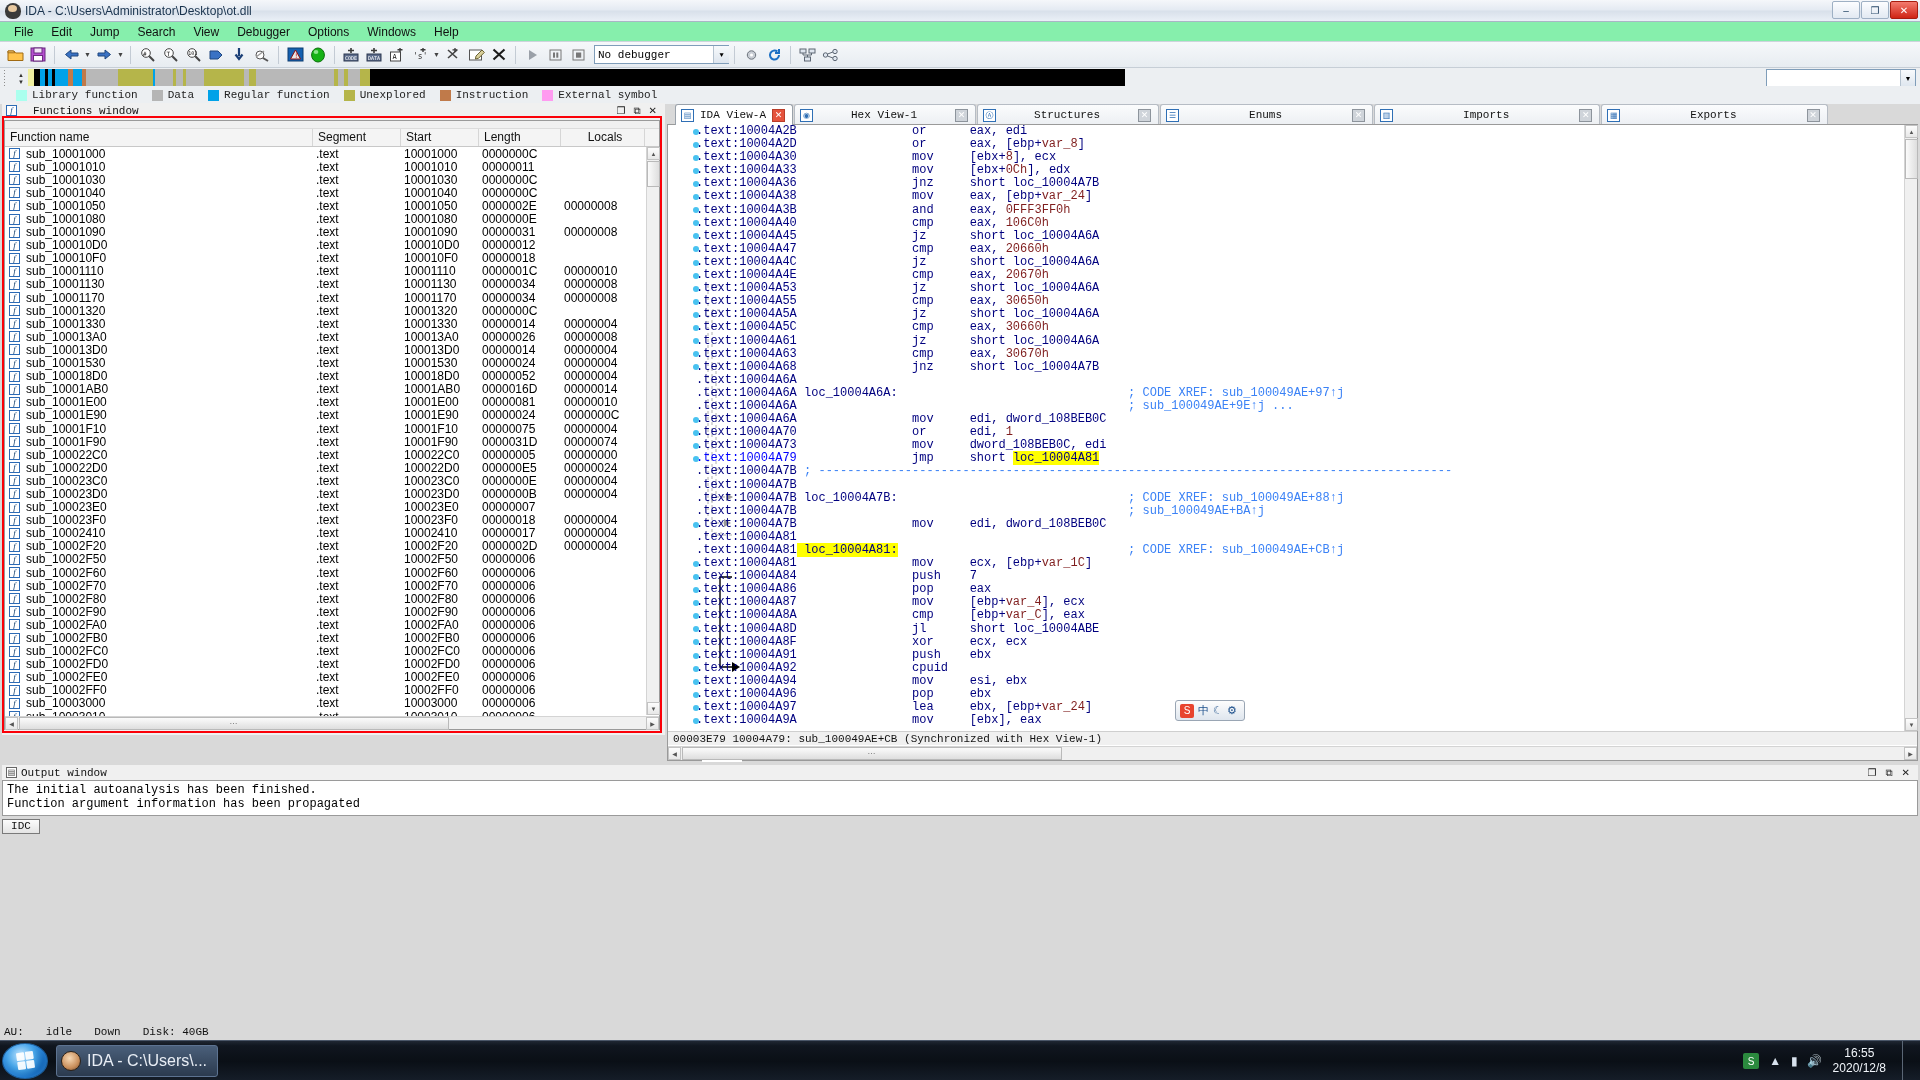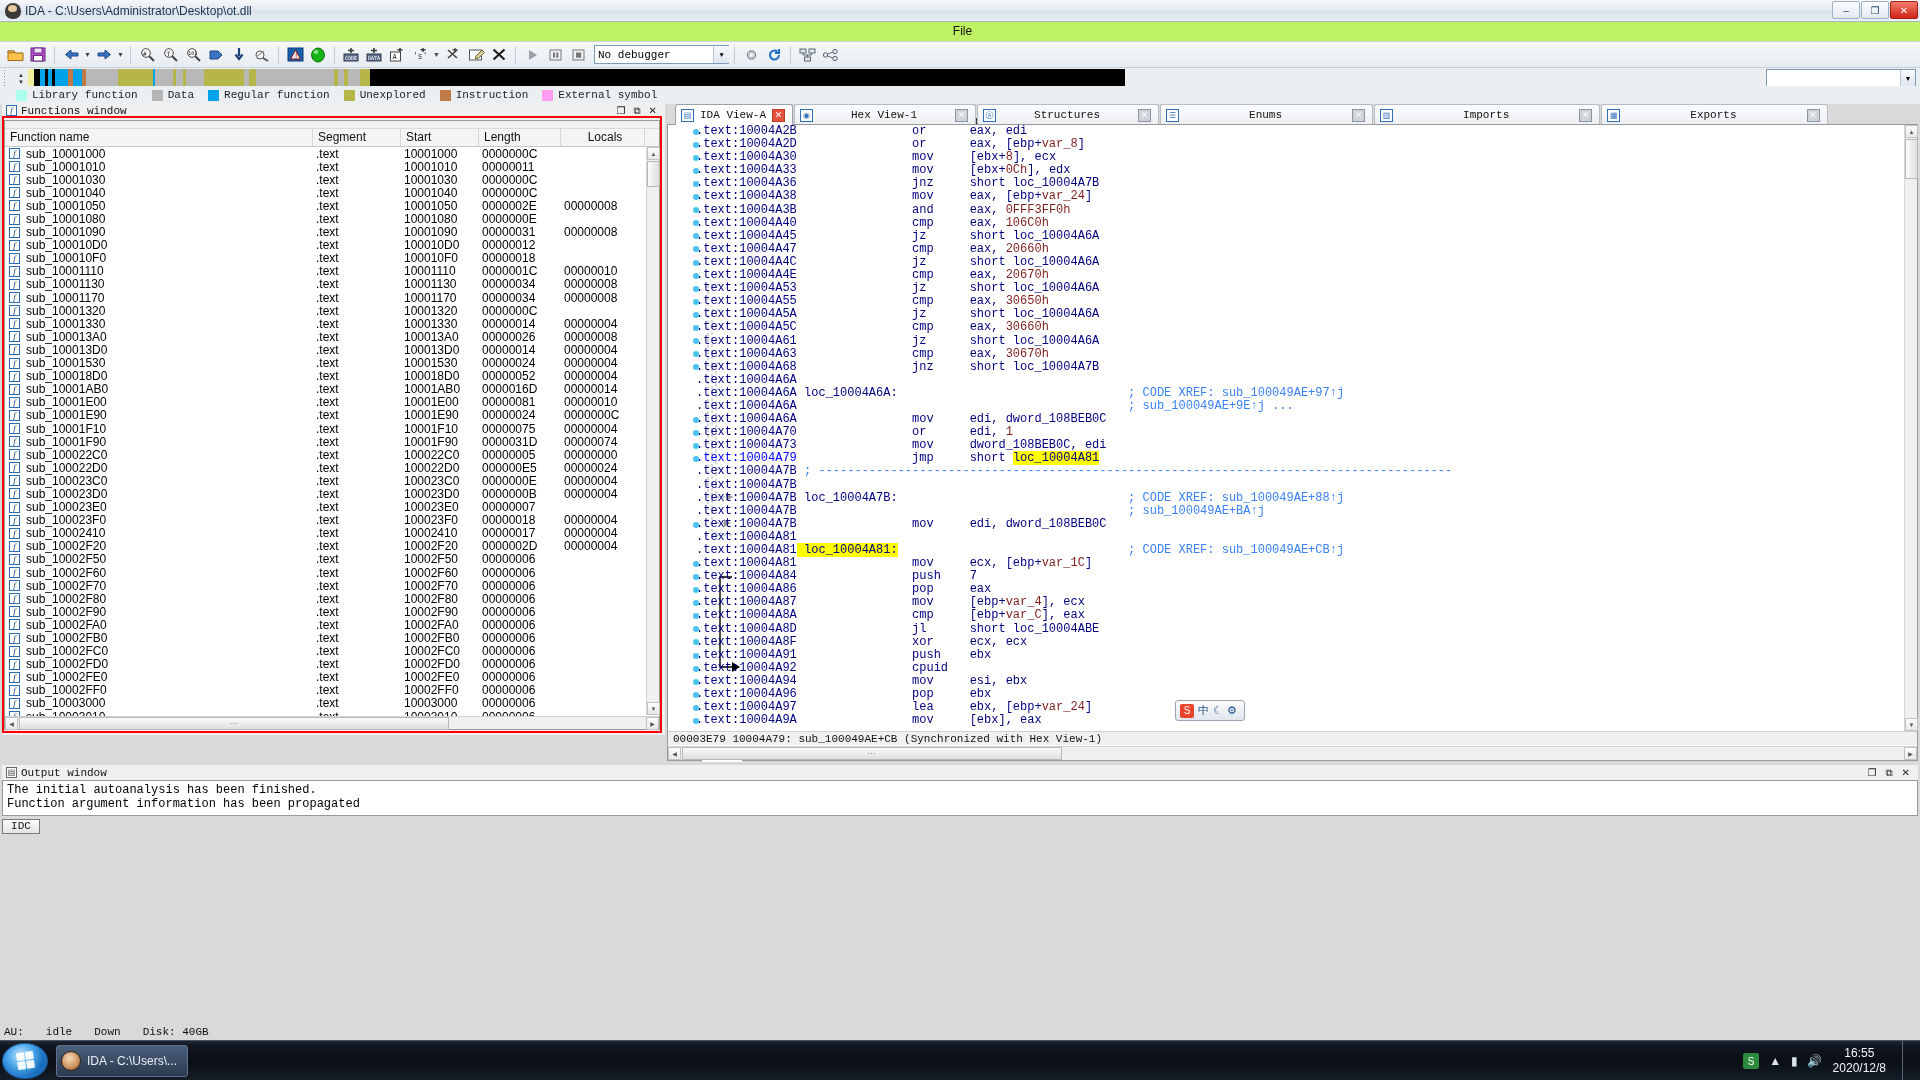--- a/index.html
+++ b/index.html
@@ -40,22 +40,22 @@
     width: 28px; height: 18px; border: 1px solid #9eb0c4;
     background: linear-gradient(to bottom,#fcfdff,#e2e9f2);
     display: flex; align-items: center; justify-content: center;
     font-size: 10px; color: #2a4a6a; border-radius: 2px;
   }
   .tb-btn.close { background: linear-gradient(to bottom,#f37b6f,#cf2414); color:#fff; border-color:#a81d10;}
 
   
   .menubar {
     position: absolute; top: 22px; left: 0; width: 1920px; height: 20px;
-    background: #bef264; border-bottom: 1px solid #cdd4dc;
-    display: flex; align-items: center; padding-left: 5px; flex-direction: column;
+    background: #86efac; border-bottom: 1px solid #cdd4dc;
+    display: flex; align-items: center; padding-left: 5px;
   }
   .menubar .mi {
     font-size: 12px; color: #111; padding: 2px 9px; cursor: default;
   }
 
   
   .toolbar {
     position: absolute; top: 42px; left: 0; width: 1920px; height: 26px;
     background: linear-gradient(to bottom,#f6f8fa,#e7ecf1);
     border-bottom: 1px solid #c6ced6;
@@ -119,21 +119,21 @@
   }
   .fnwin-title {
     height: 15px; display: flex; align-items: center; gap: 4px; padding-left: 4px;
     background: #f0f0f0;
   }
   .fnwin-title .ficon {
     width: 11px; height: 11px; border: 1px solid #2b6ab5; background:#fff;
     font-family:"Liberation Serif",serif; font-style:italic; font-size:9px;
     display:flex;align-items:center;justify-content:center; color:#1b4f8f; line-height:1;
   }
-  .fnwin-title .ftxt { font-family:"Liberation Mono",monospace; font-size:11px; color:#111; }
+  .fnwin-title .ftxt { font-family:"Liberation Mono",monospace; font-size:11px; color:#111;margin-left:12px; }
   .fnwin-title .fbtns { margin-left:auto; display:flex; gap:8px; padding-right:8px; }
   .fnwin-title .fbtns span { font-size:10px; color:#222; line-height:11px; }
   .redframe {
     position: absolute; left: 2px; top: 116px; width: 660px; height: 617px;
     border: 2px solid #fb0008; pointer-events: none; z-index: 40;
   }
   .fnbody {
     position: absolute; left: 4px; top: 120px; width: 656px; height: 610px;
     background: #fff; border: 1px solid #9a9a9a;
     display: flex; flex-direction: column;
@@ -314,21 +314,21 @@
   .orbflag { width:17px;height:17px; display:grid; grid-template-columns:1fr 1fr; grid-template-rows:1fr 1fr; gap:1px; transform: rotate(-8deg);}
   .orbflag i{display:block;background:#fff;opacity:.92;border-radius:1px;}
   .tbitem {
     height: 32px; margin-left: 8px; padding: 0 10px 0 4px; display:flex; align-items:center; gap:6px;
     background: linear-gradient(to bottom,#4a5f7a,#2b3a4e);
     border:1px solid #5d7characters; border:1px solid #5d7391; border-radius:3px;
   }
   .tbitem .tbic { width:20px;height:20px;border-radius:50%;overflow:hidden;
     background: radial-gradient(circle at 42% 35%, #f7d9b5, #c98f5c 60%, #6b4326);
     border:1px solid #2d2218; flex:none; }
-  .tbitem .tblabel { font-size:12px; color:#e9eef5; white-space:nowrap; }
+  .tbitem .tblabel { font-size:16px; color:#e9eef5; white-space:nowrap; }
   .tray {
     position:absolute; right: 0; top:0; height:40px; display:flex; align-items:center; gap:10px; padding-right: 8px;
   }
   .tray .tricon { font-size: 12px; color:#d8e2ee; }
   .tray .greenbox { width:16px;height:16px;background:#2b8a3e;color:#fff;font-size:10px;
     display:flex;align-items:center;justify-content:center;border-radius:2px;}
   .trayclock { text-align:center; color:#f0f4f9; font-size:12px; line-height:15px; padding-right:6px;}
   .showdesk { width: 10px; height: 40px; border-left:1px solid #5a6675; }
 </style>
 </head>

